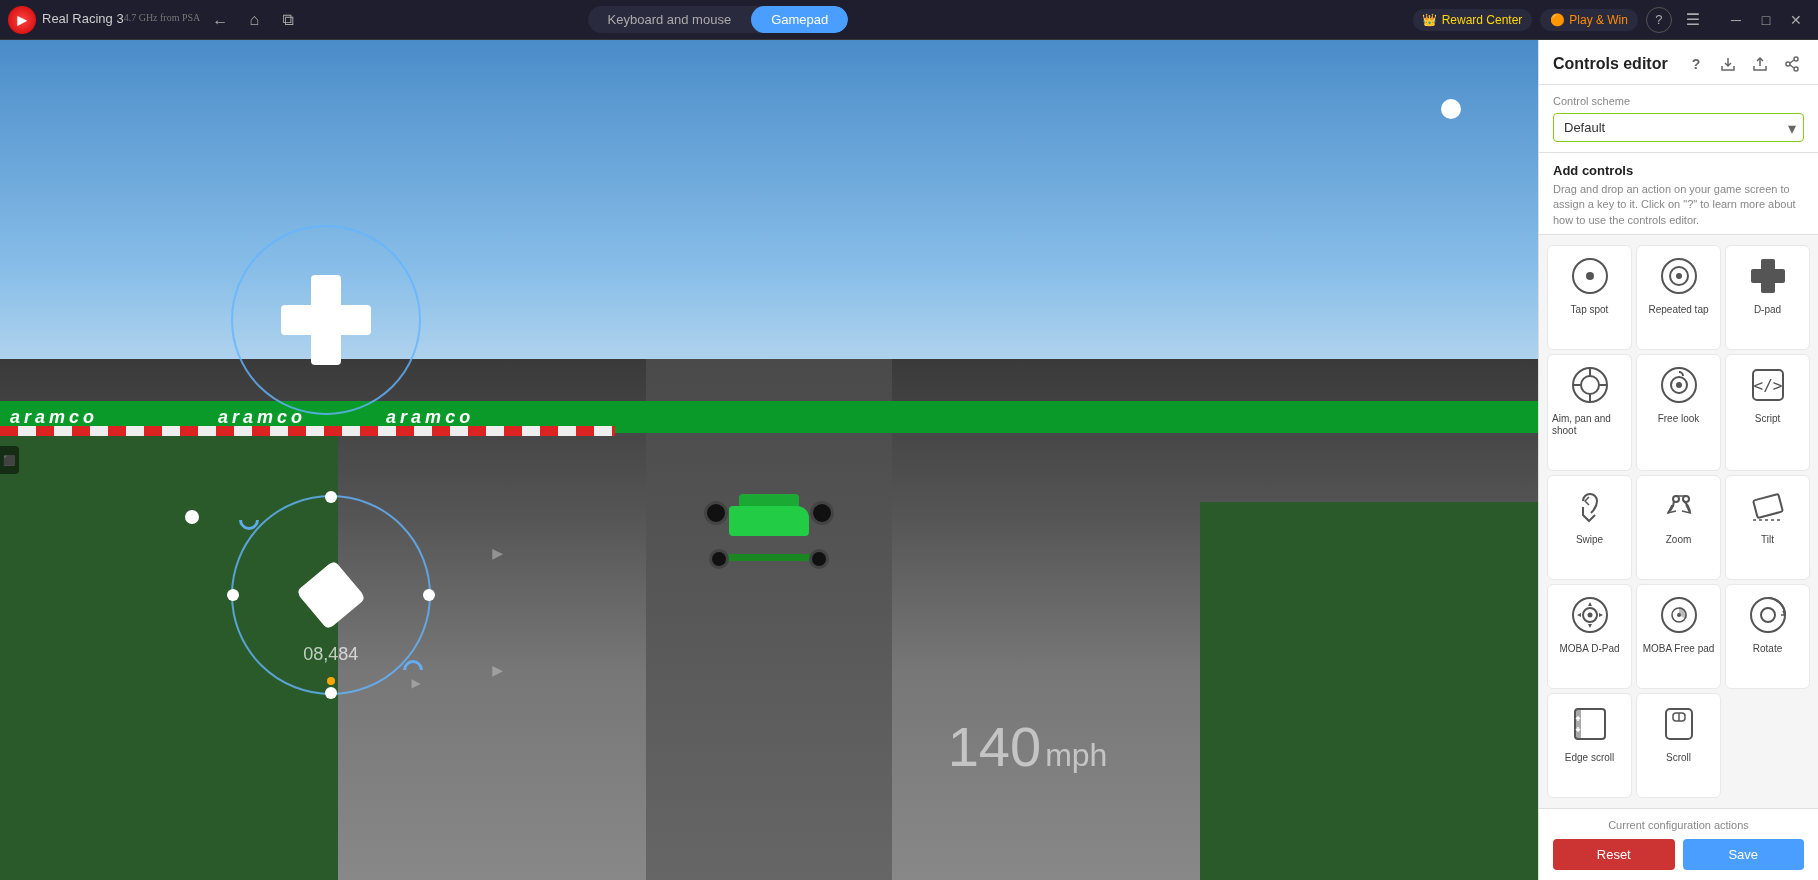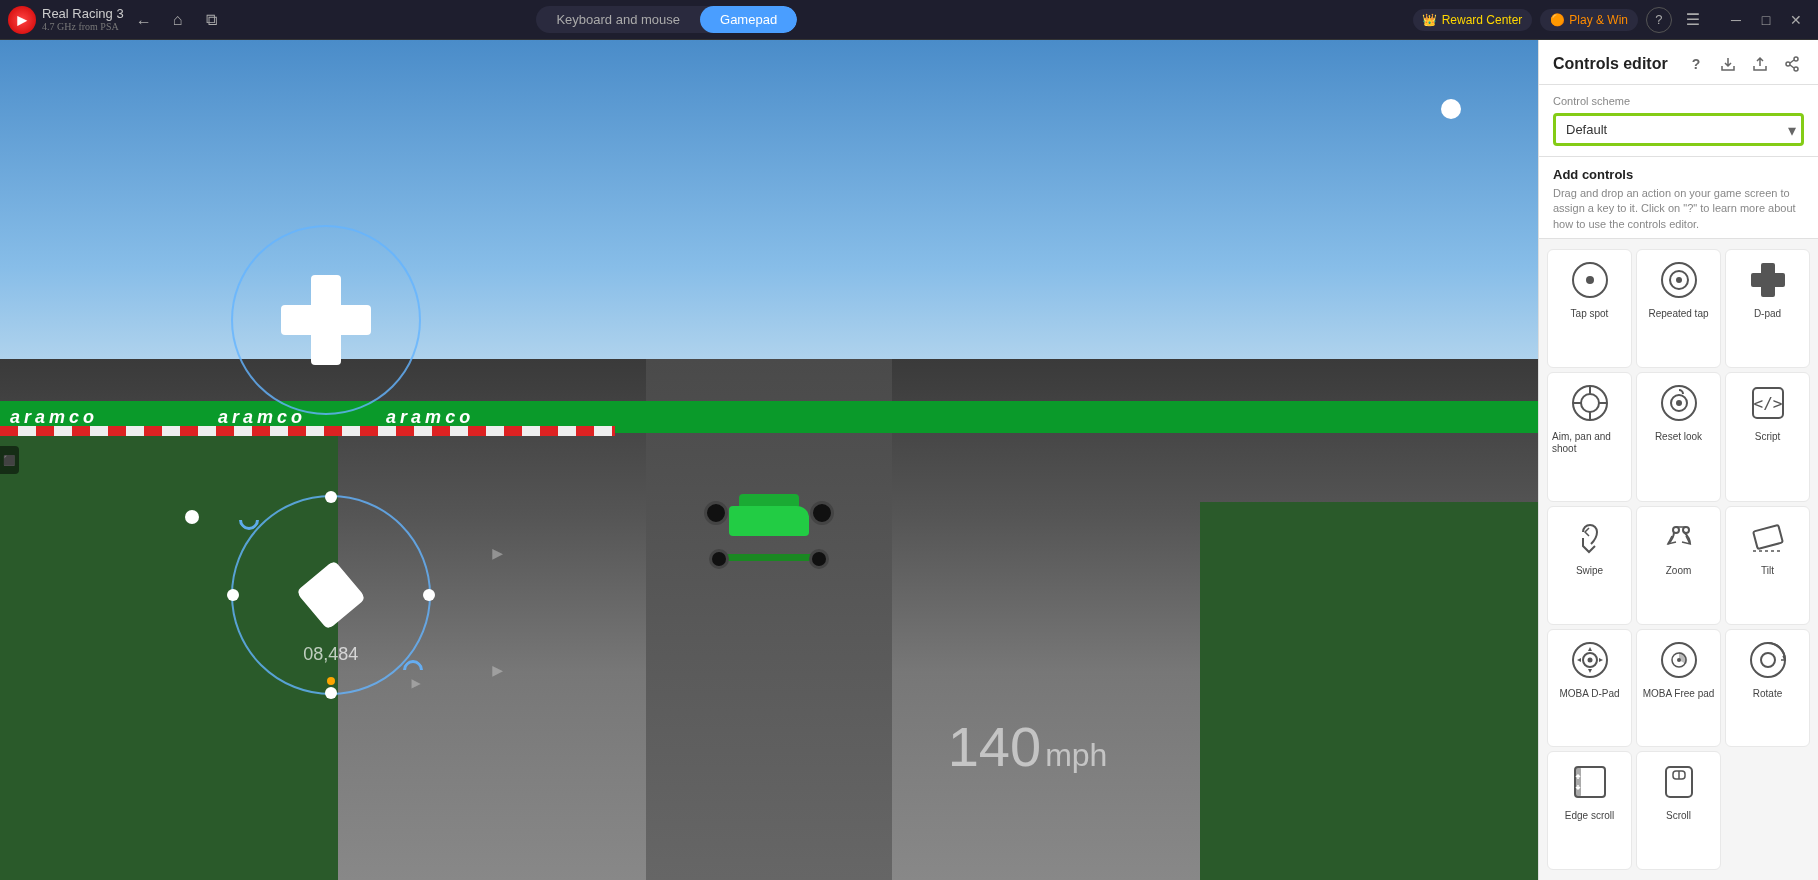--- a/index.html
+++ b/index.html
@@ -85,21 +85,21 @@
       border-left: 1px solid #ddd; flex-shrink: 0;
     }
     .panel-header {
       background: #fff; padding: 12px 14px 8px; border-bottom: 1px solid #e0e0e0;
     }
     .panel-title { font-size: 16px; font-weight: 600; color: #222; display: flex; align-items: center; justify-content: space-between; }
     .panel-title-icons { display: flex; gap: 8px; }
     .panel-icon-btn { width: 24px; height: 24px; display: flex; align-items: center; justify-content: center; color: #666; cursor: pointer; font-size: 14px; }
     .control-scheme-section { padding: 10px 14px; background: #fff; border-bottom: 1px solid #e0e0e0; }
     .control-scheme-label { font-size: 11px; color: #888; margin-bottom: 6px; }
-    .scheme-select { width: 100%; padding: 6px 10px; border: 3px solid #84cc16; border-radius: 4px; font-size: 13px; background: white; color: #333; appearance: none; cursor: pointer; }
+    .scheme-select { width: 100%; padding: 6px 10px; border: 1px solid #84cc16; border-radius: 4px; font-size: 13px; background: white; color: #333; appearance: none; cursor: pointer; }
     .scheme-select-wrapper { position: relative; }
     .scheme-select-arrow { position: absolute; right: 8px; top: 50%; transform: translateY(-50%); color: #666; pointer-events: none; }
 
     .add-controls-section { padding: 10px 14px 6px; background: #fff; border-bottom: 1px solid #e0e0e0; }
     .add-controls-title { font-size: 13px; font-weight: 600; color: #222; margin-bottom: 4px; }
     .add-controls-desc { font-size: 11px; color: #888; line-height: 1.4; }
 
     .controls-grid { padding: 10px 8px; display: grid; grid-template-columns: repeat(3, 1fr); gap: 4px; overflow-y: auto; flex: 1; }
     .control-item {
       display: flex; flex-direction: column; align-items: center; padding: 8px 4px;
@@ -116,21 +116,21 @@
     .save-btn { flex: 1; padding: 8px; background: #4a9eff; color: white; border: none; border-radius: 4px; font-size: 13px; cursor: pointer; font-weight: 500; }
 
     
     svg { display: block; }
   </style>
 </head>
 <body>
 
 <div class="top-bar">
   <div class="app-icon">▶</div>
-  <div style="display:flex;flex-direction:column;line-height:1.1">
+  <div style="display:flex;flex-direction:row;line-height:1.1">
     <span class="app-title">Real Racing 3</span>
     <span class="app-subtitle">4.7 GHz from PSA</span>
   </div>
   <div class="nav-btn">←</div>
   <div class="nav-btn">⌂</div>
   <div class="nav-btn">⧉</div>
 
   <div class="tab-group">
     <button class="tab-btn">Keyboard and mouse</button>
     <button class="tab-btn active">Gamepad</button>
@@ -329,21 +329,21 @@
 
       <div class="control-item">
         <div class="control-icon">
           <svg width="42" height="42" viewBox="0 0 42 42">
             <circle cx="21" cy="21" r="17" stroke="#555" stroke-width="2" fill="none"></circle>
             <circle cx="21" cy="21" r="8" stroke="#555" stroke-width="2" fill="none"></circle>
             <circle cx="21" cy="21" r="3" fill="#555"></circle>
             <path d="M21 8 A4 4 0 0 1 25 12" stroke="#555" stroke-width="2" fill="none"></path>
           </svg>
         </div>
-        <div class="control-label">Reset look</div>
+        <div class="control-label">Free look</div>
       </div>
 
       <div class="control-item">
         <div class="control-icon">
           <svg width="42" height="42" viewBox="0 0 42 42">
             <rect x="6" y="6" width="30" height="30" rx="4" stroke="#555" stroke-width="2" fill="none"></rect>
             <text x="21" y="27" text-anchor="middle" font-size="16" font-family="monospace" fill="#555">&lt;/&gt;</text>
           </svg>
         </div>
         <div class="control-label">Script</div>
@@ -443,14 +443,21 @@
             <rect x="8" y="6" width="26" height="30" rx="4" stroke="#555" stroke-width="2" fill="none"></rect>
             <rect x="15" y="10" width="12" height="8" rx="3" stroke="#555" stroke-width="1.5" fill="none"></rect>
             <line x1="21" y1="10" x2="21" y2="18" stroke="#555" stroke-width="1.5"></line>
           </svg>
         </div>
         <div class="control-label">Scroll</div>
       </div>
 
     </div>
 
+    <div class="panel-footer">
+      <div class="footer-label">Current configuration actions</div>
+      <div class="footer-buttons">
+        <button class="reset-btn">Reset</button>
+        <button class="save-btn">Save</button>
+      </div>
+    </div>
   </div>
 </div>
 
 </body></html>

